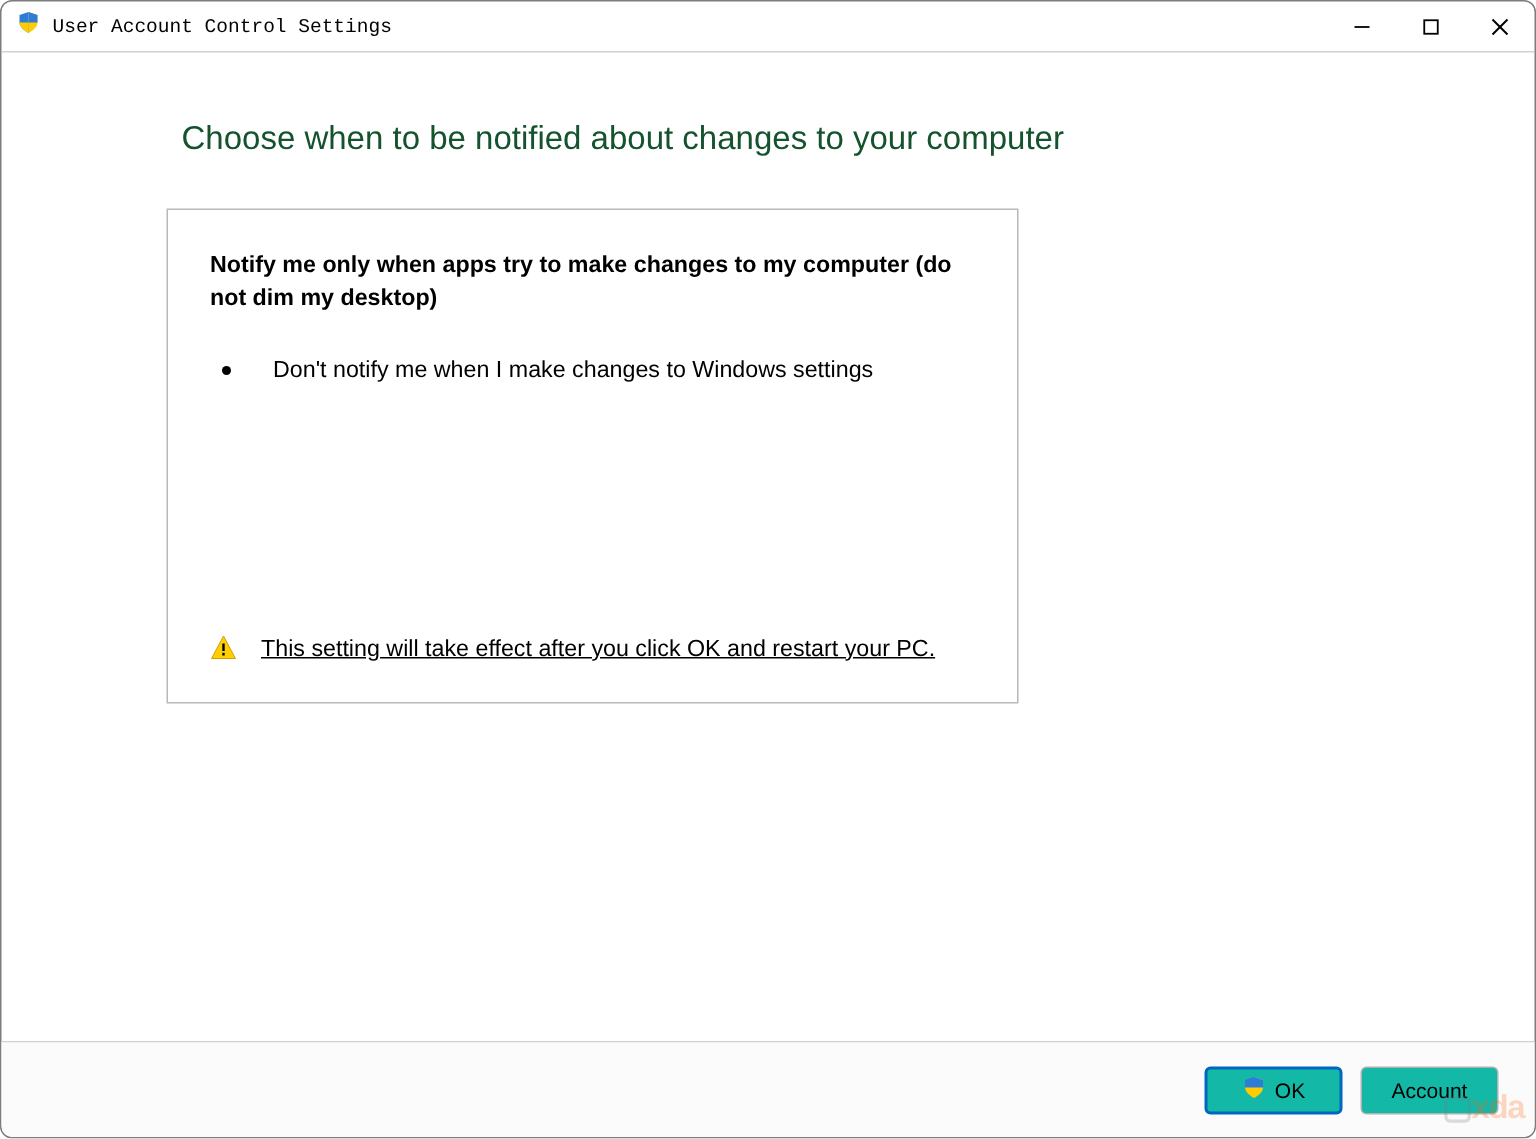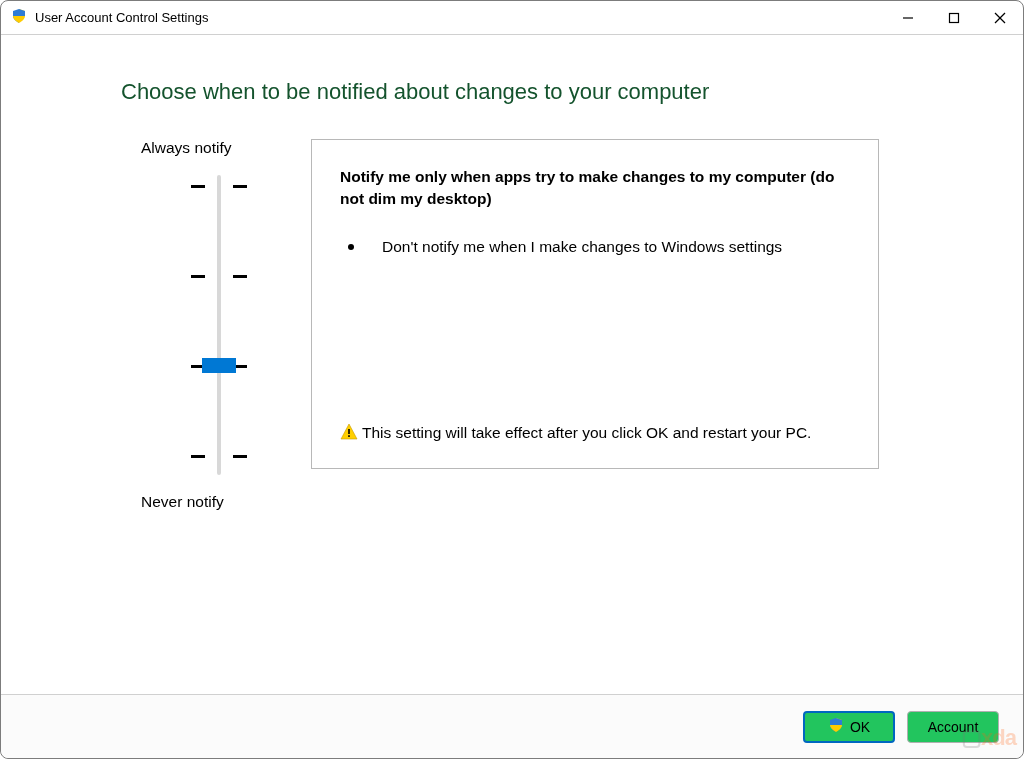--- a/index.html
+++ b/index.html
@@ -25,20 +25,21 @@
     border-bottom: 1px solid #d0d0d0;
     display: flex;
     align-items: center;
     padding-left: 10px;
     user-select: none;
   }
   .titlebar .title-text {
     font-size: 13px;
     margin-left: 8px;
     color: #000;
+    font-family: Liberation Mono, monospace;
   }
   .win-controls {
     margin-left: auto;
     display: flex;
     height: 100%;
   }
   .win-btn {
     width: 46px;
     display: flex;
     align-items: center;
@@ -159,24 +160,25 @@
   .panel-bullet .dot {
     width: 6px; height: 6px;
     background: #000;
     border-radius: 50%;
     margin-top: 9px;
     flex-shrink: 0;
   }
   .panel-warn {
     margin-top: auto;
     display: flex;
-    gap: 4px;
+    gap: 16px;
     font-size: 15.5px;
     line-height: 1.5;
     padding-bottom: 6px;
+    text-decoration: underline;
   }
   .warn-icon {
     flex-shrink: 0;
     width: 18px; height: 18px;
     margin-top: 2px;
   }
 
   
   .footer {
     height: 64px;
@@ -186,21 +188,21 @@
     align-items: center;
     justify-content: flex-end;
     padding-right: 24px;
     gap: 12px;
     border-radius: 0 0 8px 8px;
   }
   .btn {
     min-width: 92px;
     height: 32px;
     border: 1px solid #b0b0b0;
-    background: #22c55e;
+    background: #14b8a6;
     border-radius: 4px;
     font-size: 14px;
     display: flex;
     align-items: center;
     justify-content: center;
     gap: 6px;
     cursor: pointer;
   }
   .btn.primary {
     border: 2px solid #0067c0;
@@ -253,36 +255,20 @@
         </svg>
       </div>
     </div>
   </div>
 
   <div class="content">
     <h1 class="heading">Choose when to be notified about changes to your computer</h1>
 
     <div class="body-row">
 
-      <div class="slider-col">
-        <div class="slider-label-top">Always notify</div>
-        <div class="slider-track-wrap">
-          <div class="slider-track"></div>
-          <div class="tick left  pos0"></div>
-          <div class="tick right pos0"></div>
-          <div class="tick left  pos1"></div>
-          <div class="tick right pos1"></div>
-          <div class="tick left  pos2"></div>
-          <div class="tick right pos2"></div>
-          <div class="tick left  pos3"></div>
-          <div class="tick right pos3"></div>
-          <div class="slider-thumb"></div>
-        </div>
-        <div class="slider-label-bottom">Never notify</div>
-      </div>
 
       <div class="panel">
         <div class="panel-heading">Notify me only when apps try to make changes to my computer (do not dim my desktop)</div>
         <div class="panel-bullet">
           <div class="dot"></div>
           <div>Don't notify me when I make changes to Windows settings</div>
         </div>
         <div class="panel-warn">
           <span class="warn-icon">
             <svg viewBox="0 0 18 18" width="18" height="18">

